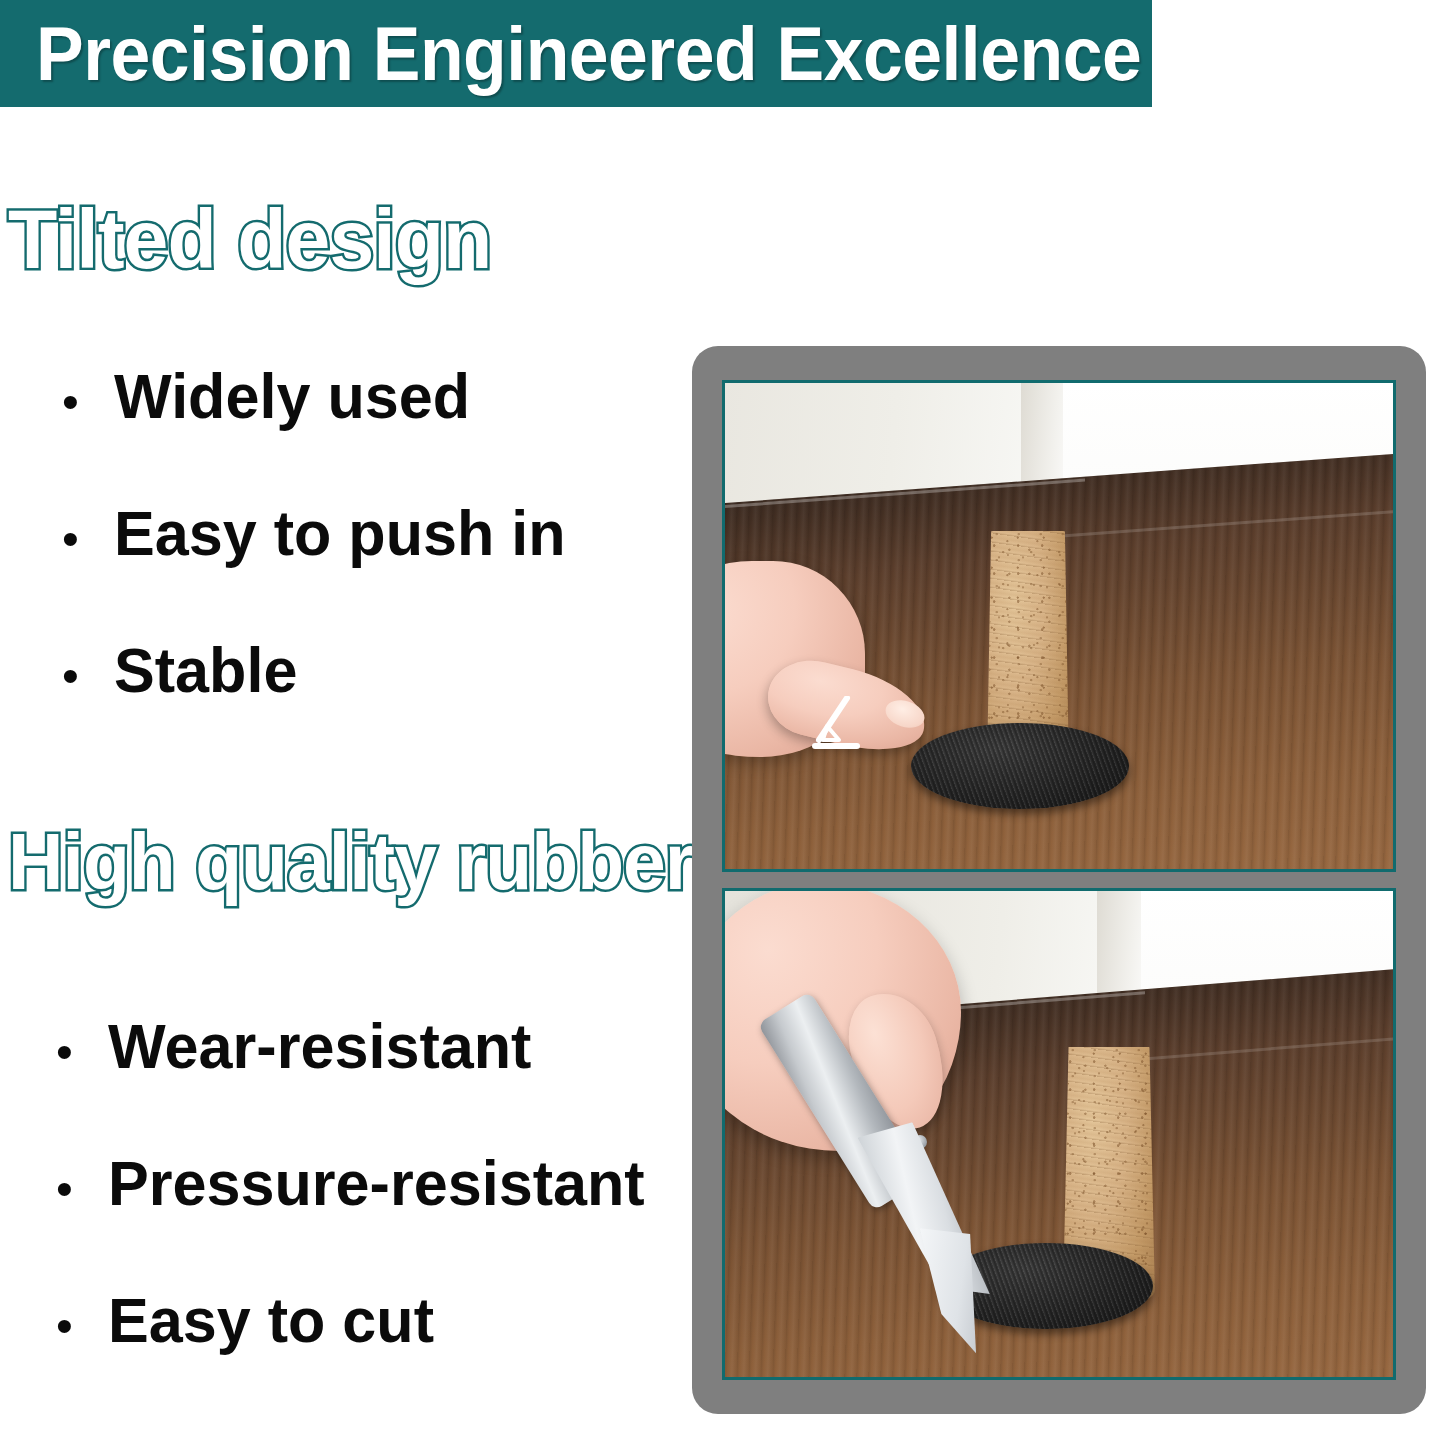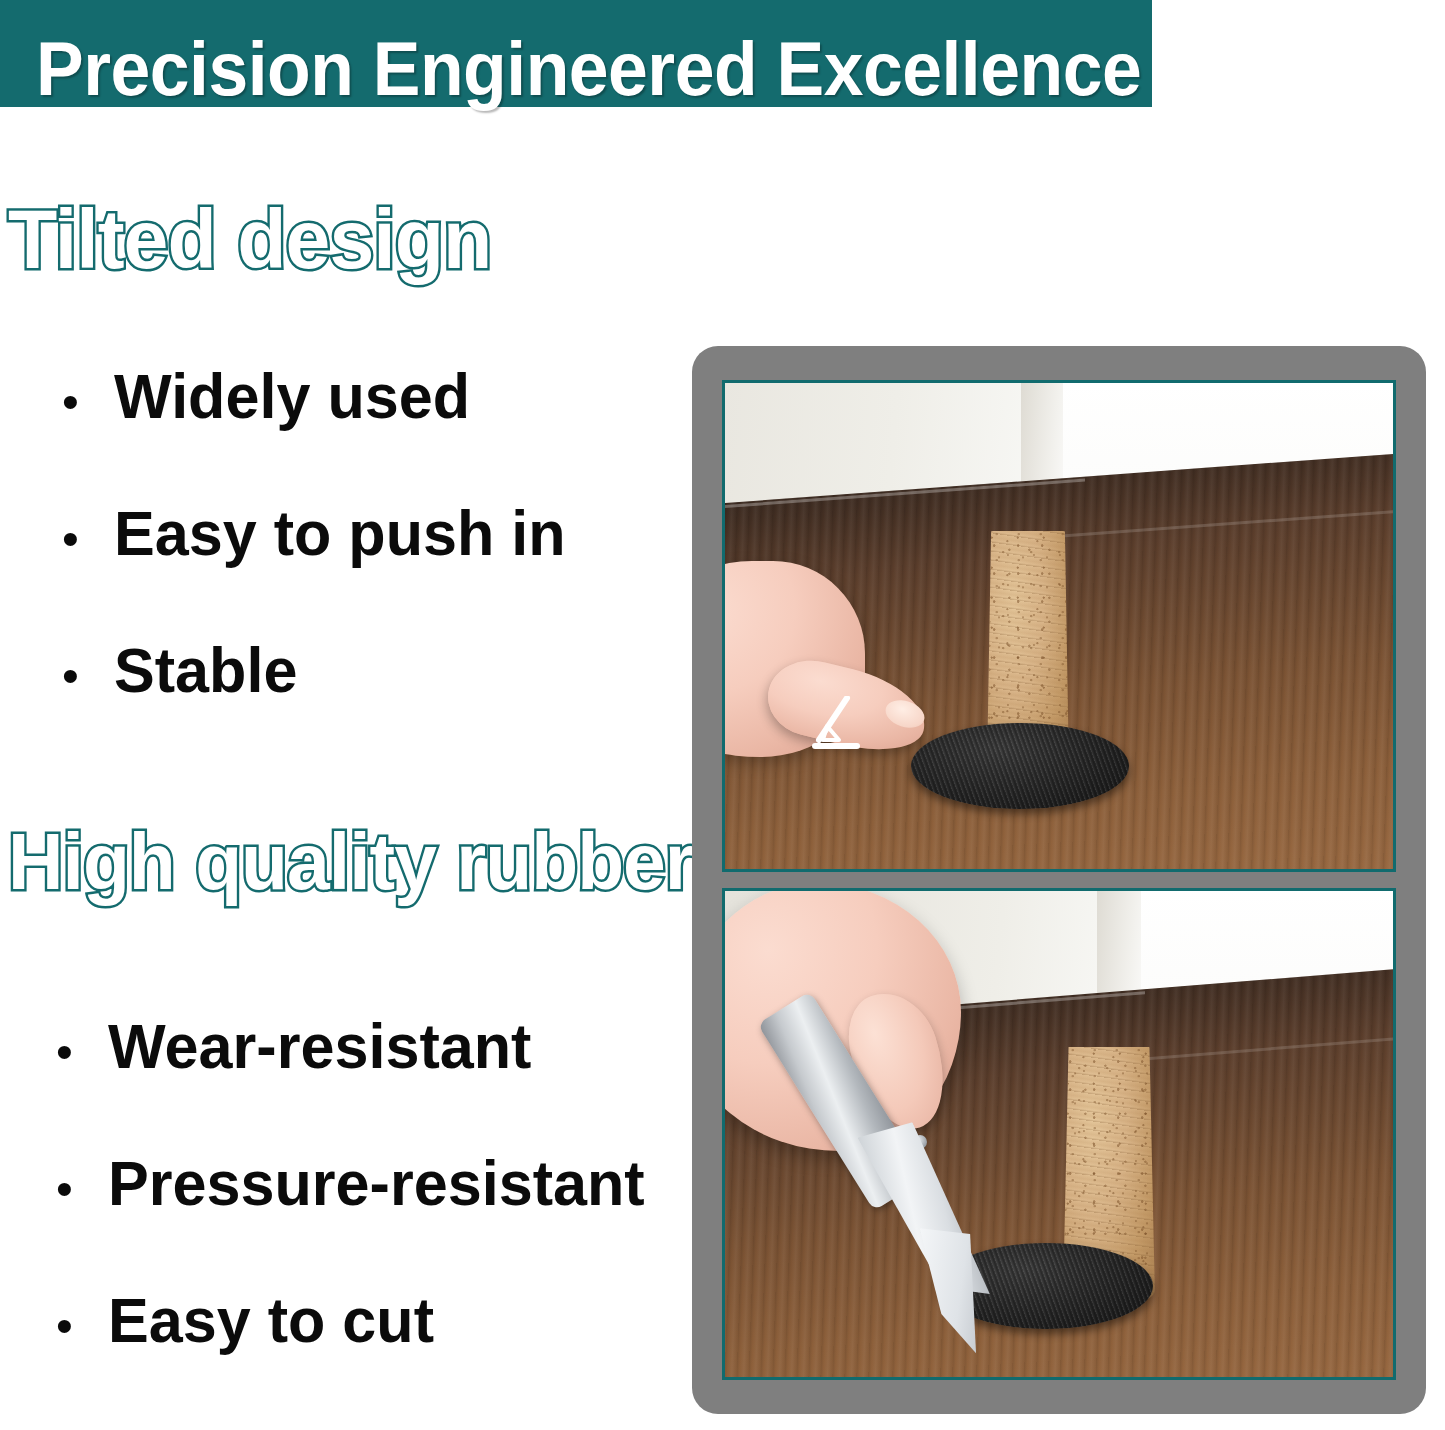--- a/index.html
+++ b/index.html
@@ -9,21 +9,21 @@
     font-family:"Liberation Sans", sans-serif;
     overflow:hidden;
     position:relative;
   }
 
   
   #banner{
     position:absolute;left:0;top:0;
     width:1152px;height:107px;
     background:#146b6e;
-    display:flex;align-items:flex-end;
+    display:flex;align-items:center;
     box-sizing:border-box;
     padding-left:36px;
   }
   #banner-title{
     color:#ffffff;
     font-family:"Liberation Sans Narrow","Liberation Sans",sans-serif;
     font-size:76px;
     font-weight:bold;
     letter-spacing:-0.5px;
     transform:scaleX(0.94);

